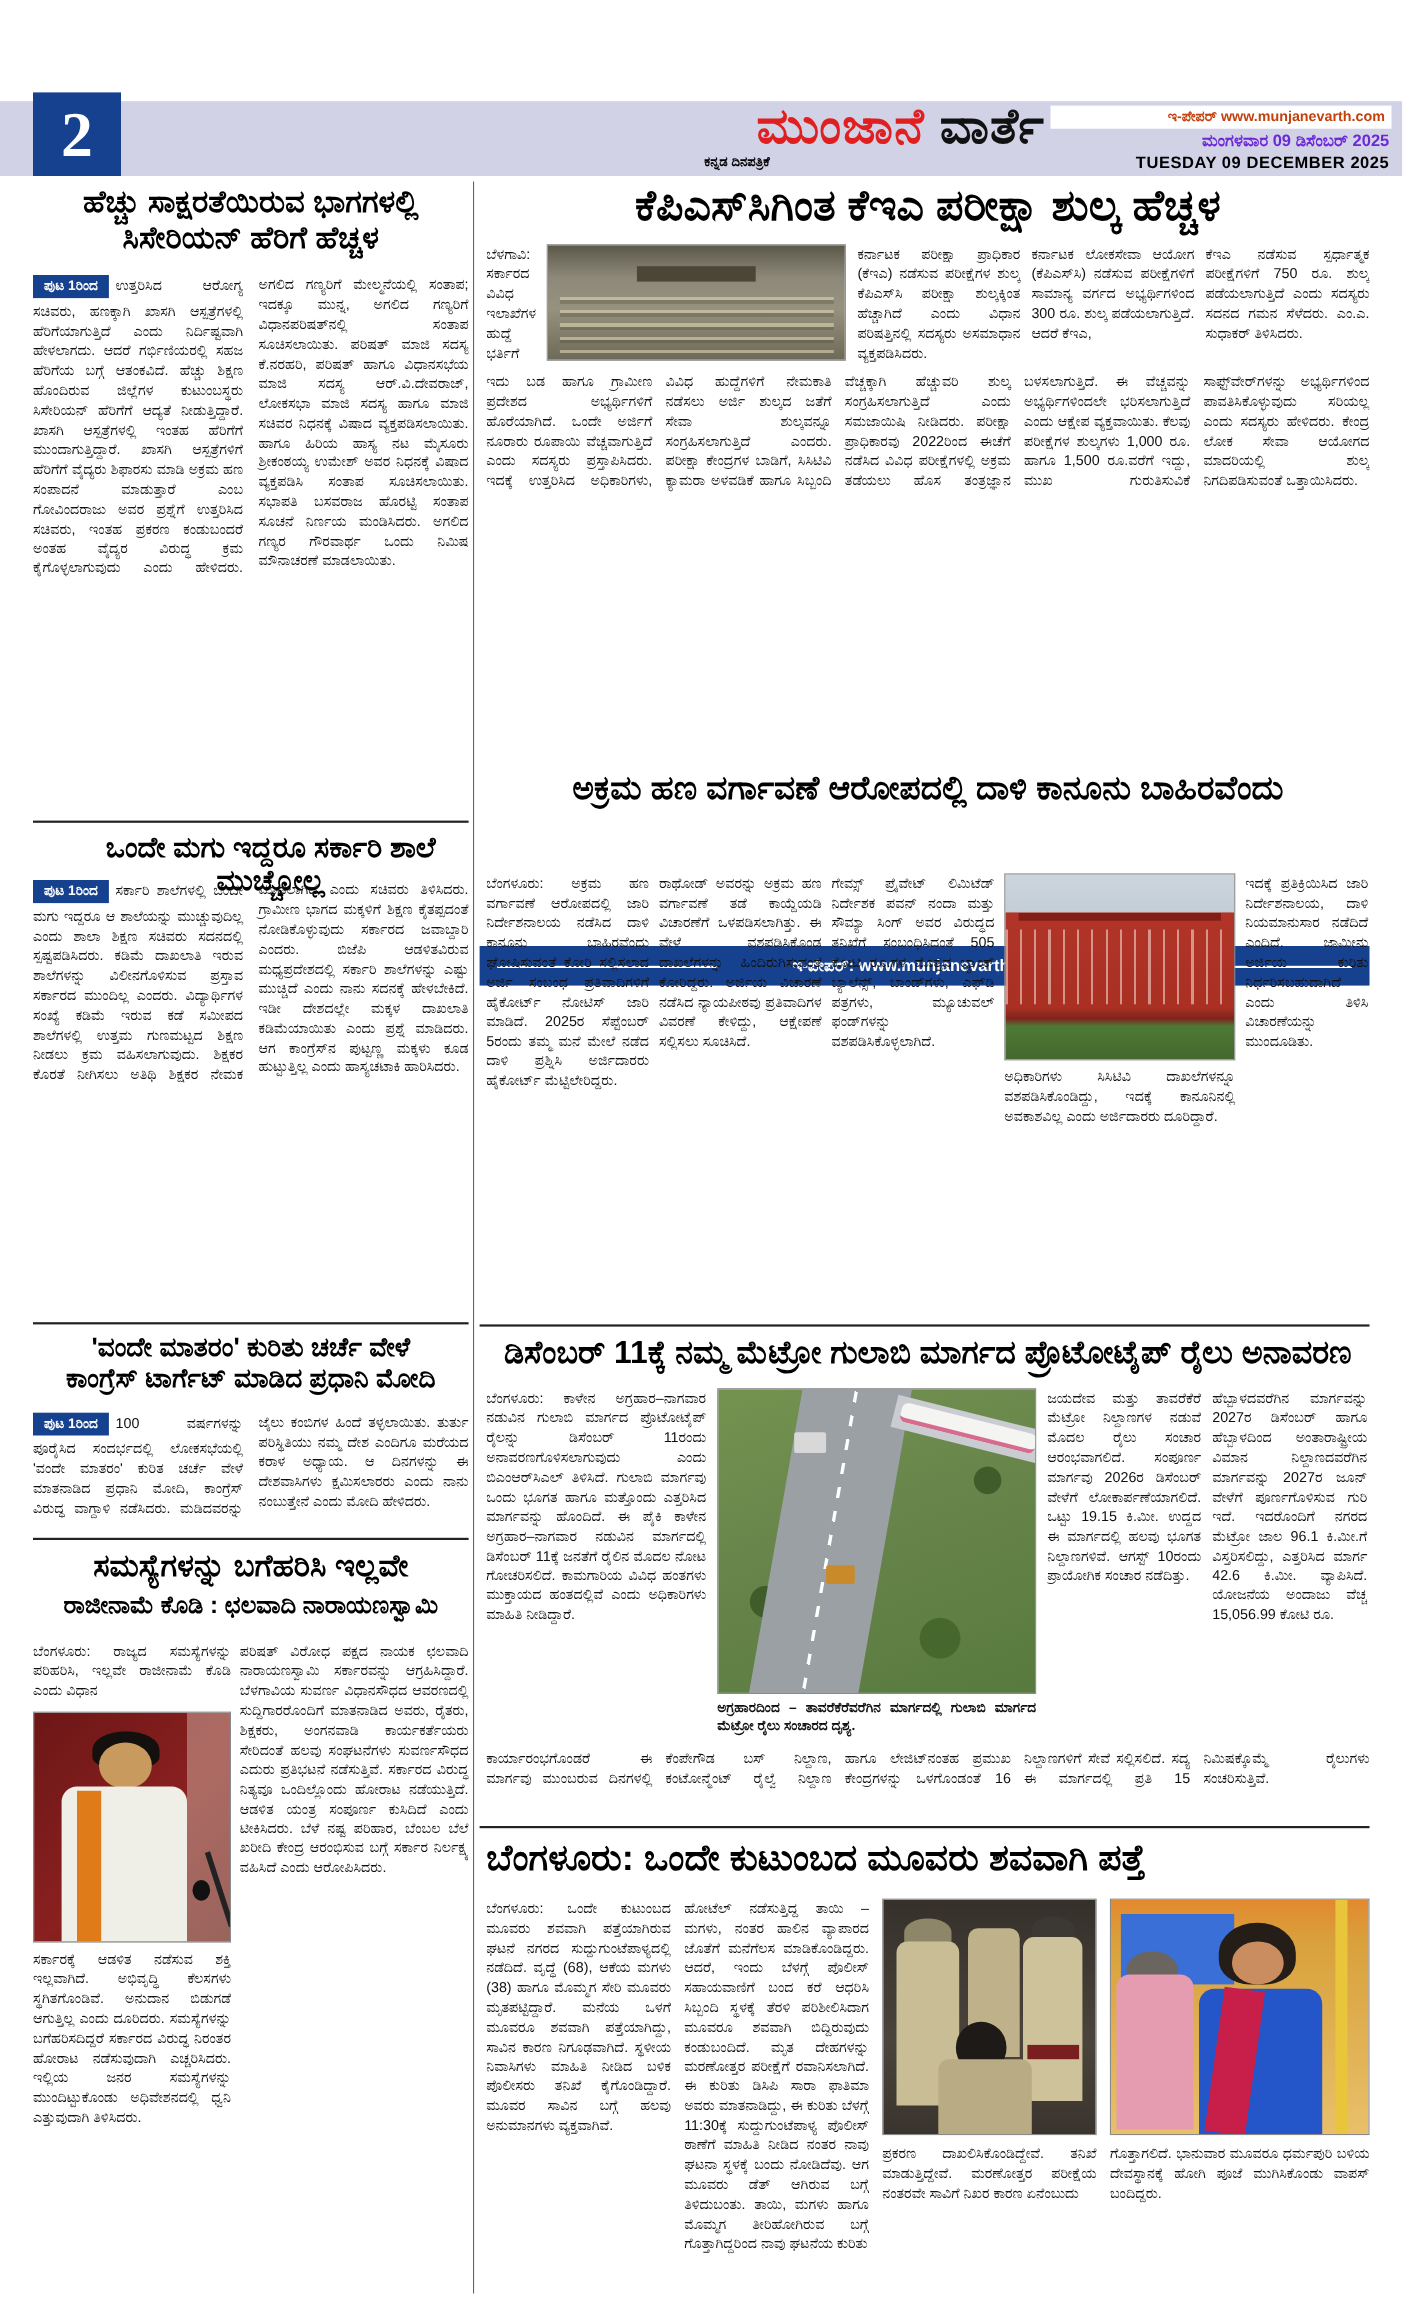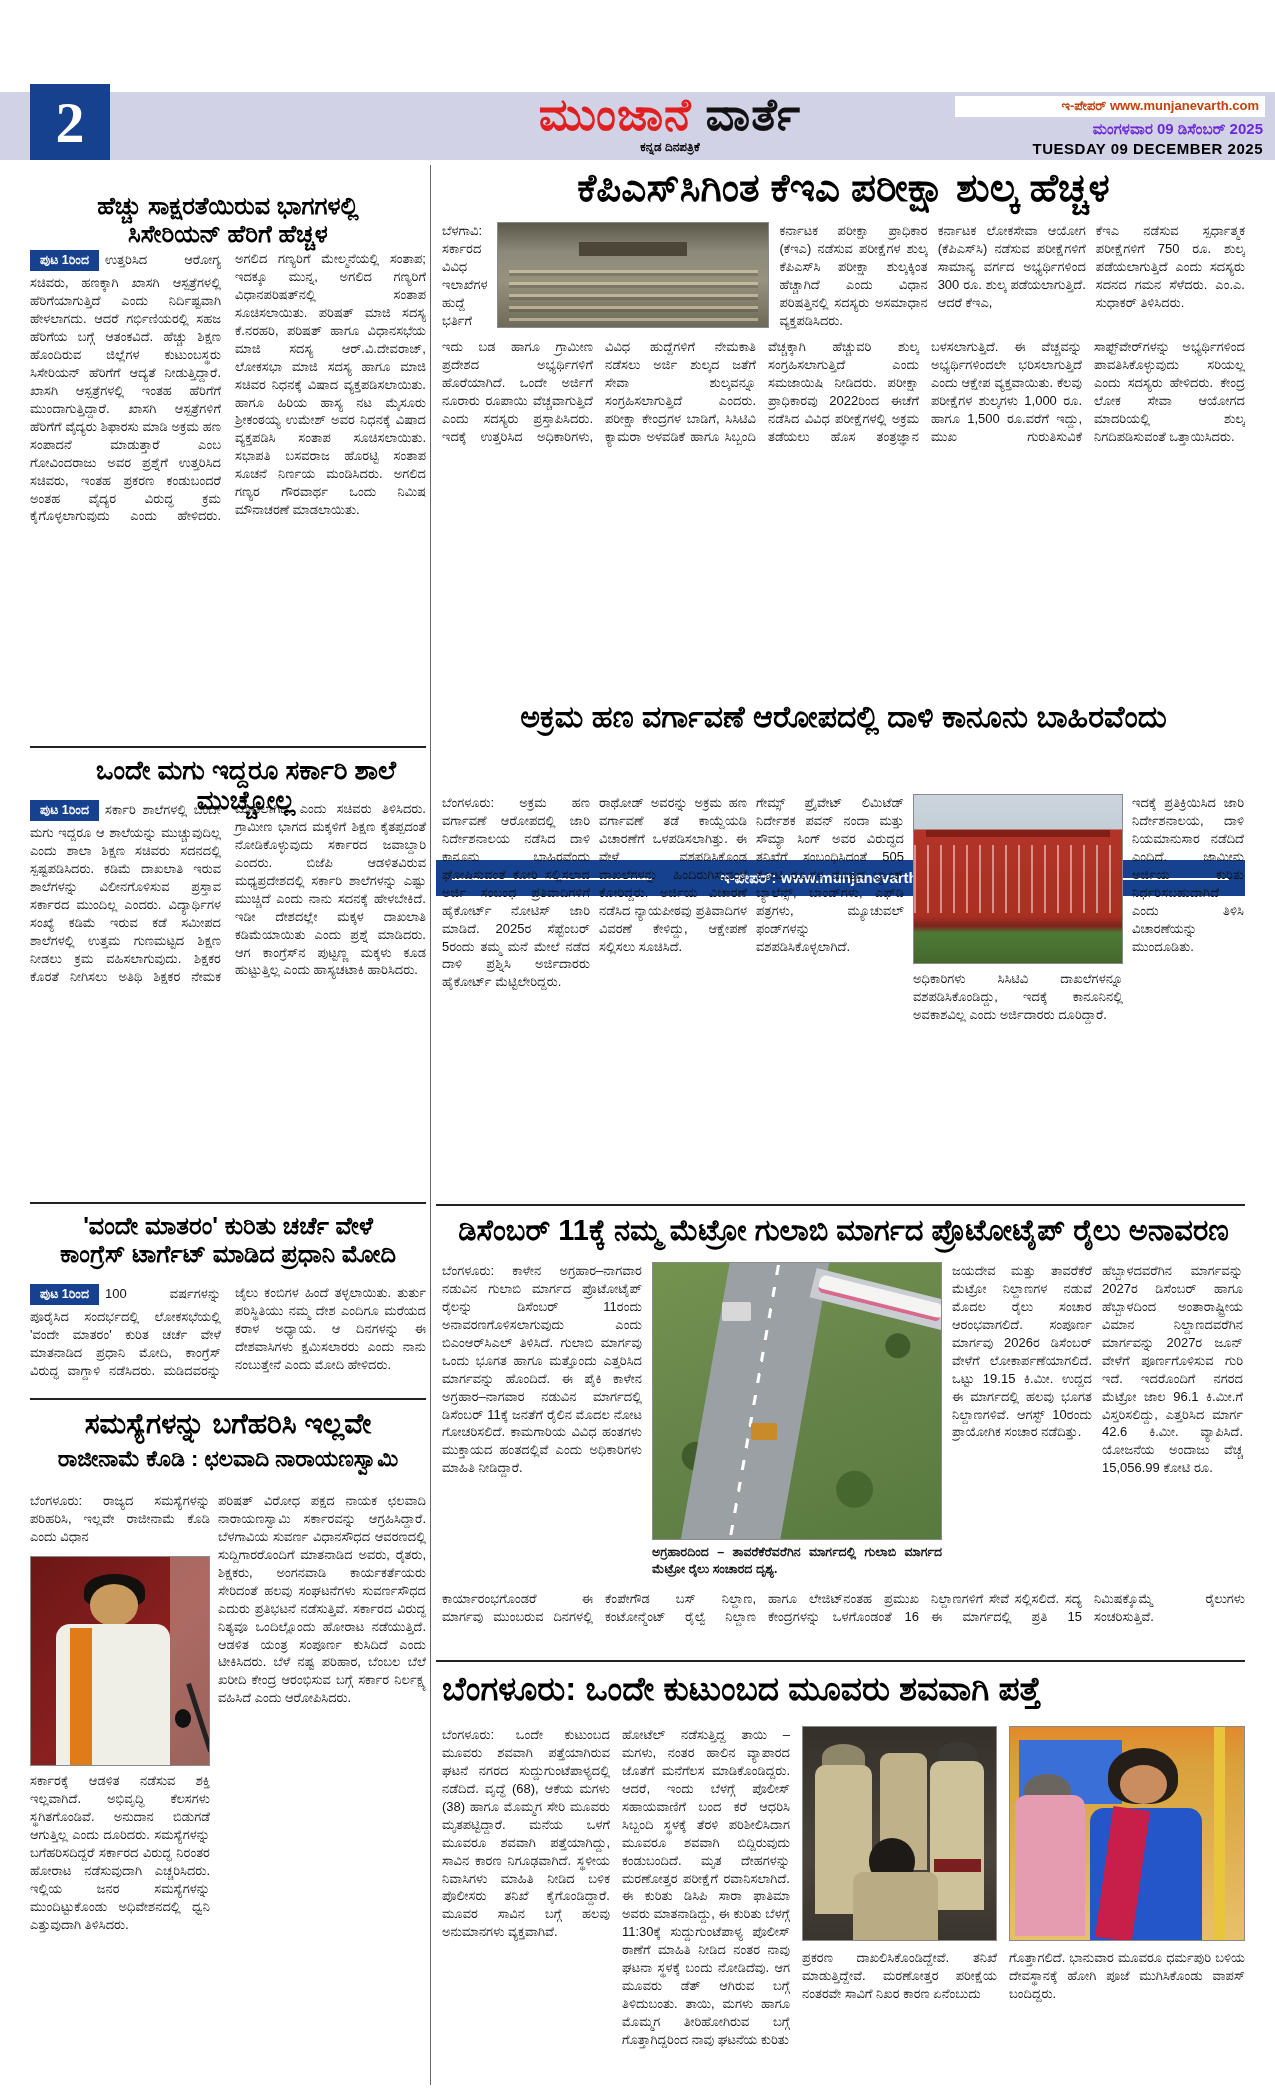--- a/index.html
+++ b/index.html
@@ -3,34 +3,34 @@
 <meta charset="utf-8">
 <style>
   html,body{margin:0;padding:0;background:#fff;}
   .page{position:relative;width:1275px;height:2100px;background:#fff;overflow:hidden;
         font-family:"Liberation Sans","DejaVu Sans",sans-serif;color:#111;}
   .abs{position:absolute;}
   
   .band{background:#d2d2e6;}
   .numbox{background:#16418f;color:#fff;display:flex;align-items:center;justify-content:center;
           font-family:"Liberation Serif","DejaVu Serif",serif;font-weight:bold;font-size:58px;}
-  .title{text-align:center;font-weight:bold;font-size:45px;letter-spacing:1px;line-height:1;}
+  .title{text-align:right;font-weight:bold;font-size:45px;letter-spacing:1px;line-height:1;}
   .title .t-red{color:#e02020;}
   .title .t-blk{color:#111;}
   .subtitle{text-align:center;font-size:12px;font-weight:bold;color:#000000;}
   .urlbox{background:#fff;text-align:right;font-size:13px;font-weight:bold;color:#c2410c;
           padding:2px 6px;box-sizing:border-box;}
   .kdate{color:#6d28d9;font-weight:bold;font-size:15px;text-align:right;}
   .edate{color:#000;font-weight:bold;font-size:15px;text-align:right;letter-spacing:.5px;}
   
   .vrule{width:1px;background:#666;}
   .hrule{height:2px;background:#222;}
   
   .hl{font-weight:bold;color:#000;text-align:center;line-height:1.15;}
-  .hl-left1{font-size:24px;margin-top:24px;}
+  .hl-left1{font-size:28px;}
   .hl-left2{font-size:26px;}
   .hl-left3{font-size:24px;}
   .hl-left4a{font-size:28px;}
   .hl-left4b{font-size:22px;}
   .hl-big{font-size:39px;}
   .hl-mid{font-size:30px;}
   .hl-metro{font-size:29px;}
   .hl-fam{font-size:33px;text-align:left;}
   
   .bodytxt{font-size:13px;line-height:1.38;text-align:justify;overflow:hidden;color:#101010;}

